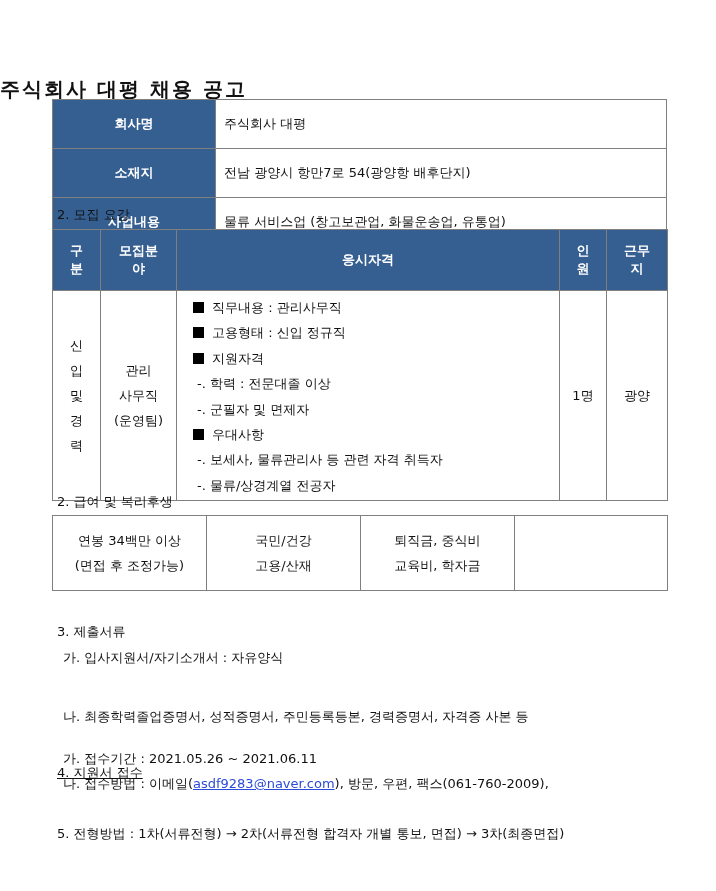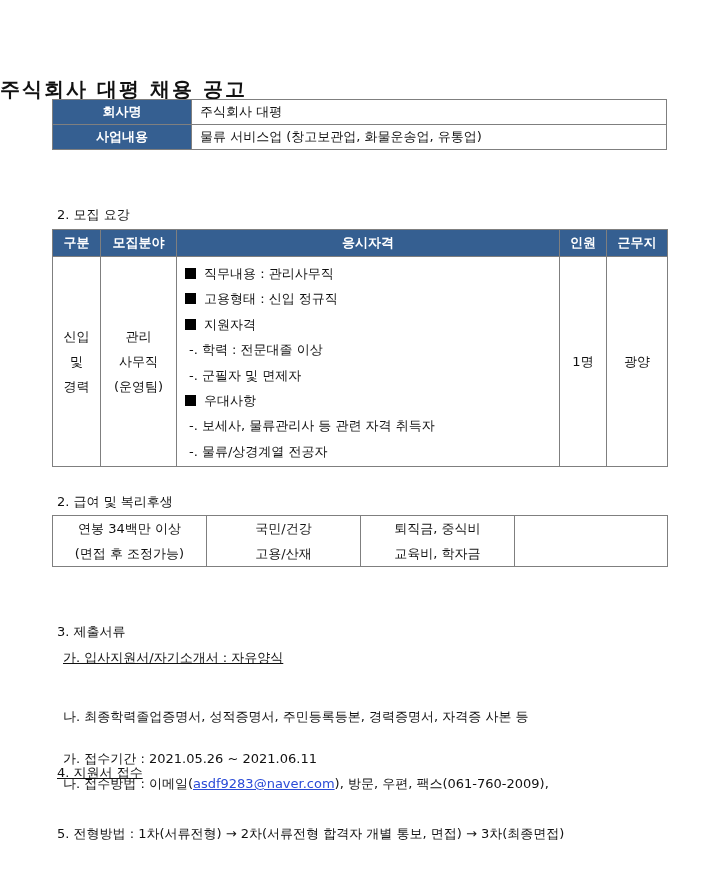--- a/index.html
+++ b/index.html
@@ -1,45 +1,49 @@
 <!DOCTYPE html>
 <html><head>
 <meta charset="utf-8">
 <style>
   html, body { margin:0; padding:0; background:#ffffff; }
   body { width:716px; height:891px; position:relative; font-family:"DejaVu Sans", sans-serif; color:#111; overflow:hidden; }
   .title { position:absolute; top:44px; left:0; width:716px; text-align:left; font-size:20px; font-weight:bold; letter-spacing:2px;margin-top:32px; }
   table { border-collapse:collapse; position:absolute; table-layout:fixed; }
-  td, th { border:1px solid #7f7f7f; font-size:13px; padding:0; }
+  td, th { border:1px solid #7f7f7f; font-size:13px; padding:12px; }
   th { background:#355f91; color:#fff; font-weight:bold; text-align:center; }
   .info { top:99px; left:52px; width:615px; }
   .info th { width:138px; height:24px; }
   .info td { padding-left:8px; height:24px; }
   .sec { position:absolute; left:57px; font-size:13px; }
   .recruit { top:229px; left:52px; width:615px; }
   .recruit th { height:26px; }
   .recruit td { text-align:center; vertical-align:middle; line-height:25px; }
-  .recruit td.qual { text-align:left; padding:4px 0 2px 8px; line-height:25.4px; }
+  .recruit td.qual { text-align:left; padding:4px 0 2px 16px; line-height:25.4px; }
   .pay { top:515px; left:52px; width:615px; }
   .pay th { height:25px; }
   .pay td { text-align:center; line-height:25px; }
   .line { position:absolute; left:63px; font-size:13px; }
   a.email { color:#2a4bd7; text-decoration:underline; }
   .sq { display:inline-block; width:11px; height:11px; background:#000; margin-right:8px; vertical-align:-1px; }
 </style>
 </head>
 <body>
 
 <div class="title">주식회사 대평 채용 공고</div>
 
 <table class="info">
   <tbody>
       <tr>
     <th>회사명</th>
     <td>주식회사 대평</td>
+  </tr>
+  <tr>
+    <th>소재지</th>
+    <td>전남 광양시 항만7로 54(광양항 배후단지)</td>
   </tr>
   <tr>
     <th>사업내용</th>
     <td>물류 서비스업 (창고보관업, 화물운송업, 유통업)</td>
   </tr>
 </tbody>
   </table>
 
 <div class="sec" style="top:206px;">2. 모집 요강</div>
 
@@ -108,21 +112,21 @@
     <td>
       <div>퇴직금, 중식비</div>
       <div>교육비, 학자금</div>
     </td>
     <td></td>
   </tr>
 </tbody>
   </table>
 
 <div class="sec" style="top:623px;">3. 제출서류</div>
-<div class="line" style="top:649px;text-decoration:underline;">가. 입사지원서/자기소개서 : 자유양식</div>
+<div class="line" style="top:649px;">가. 입사지원서/자기소개서 : 자유양식</div>
 <div class="line" style="top:674px;margin-top:34px;">나. 최종학력졸업증명서, 성적증명서, 주민등록등본, 경력증명서, 자격증 사본 등</div>
 
 <div class="sec" style="top:764px;text-decoration:underline;">4. 지원서 접수</div>
 <div class="line" style="top:750px;">가. 접수기간 : 2021.05.26 ~ 2021.06.11</div>
 <div class="line" style="top:775px;">
   <span>나. 접수방법 : 이메일(</span><a class="email">asdf9283@naver.com</a><span>), 방문, 우편, 팩스(061-760-2009),</span>
 </div>
 
 <div class="sec" style="top:825px;">5. 전형방법 : 1차(서류전형) → 2차(서류전형 합격자 개별 통보, 면접) → 3차(최종면접)</div>
 

